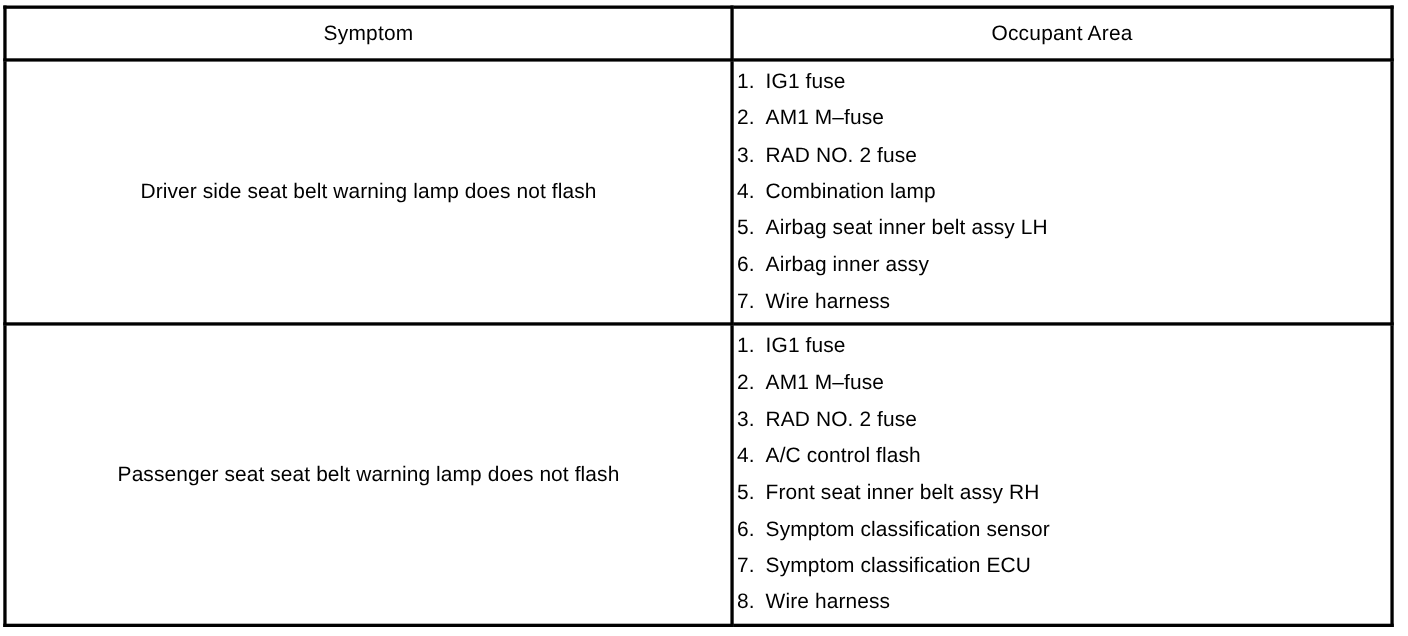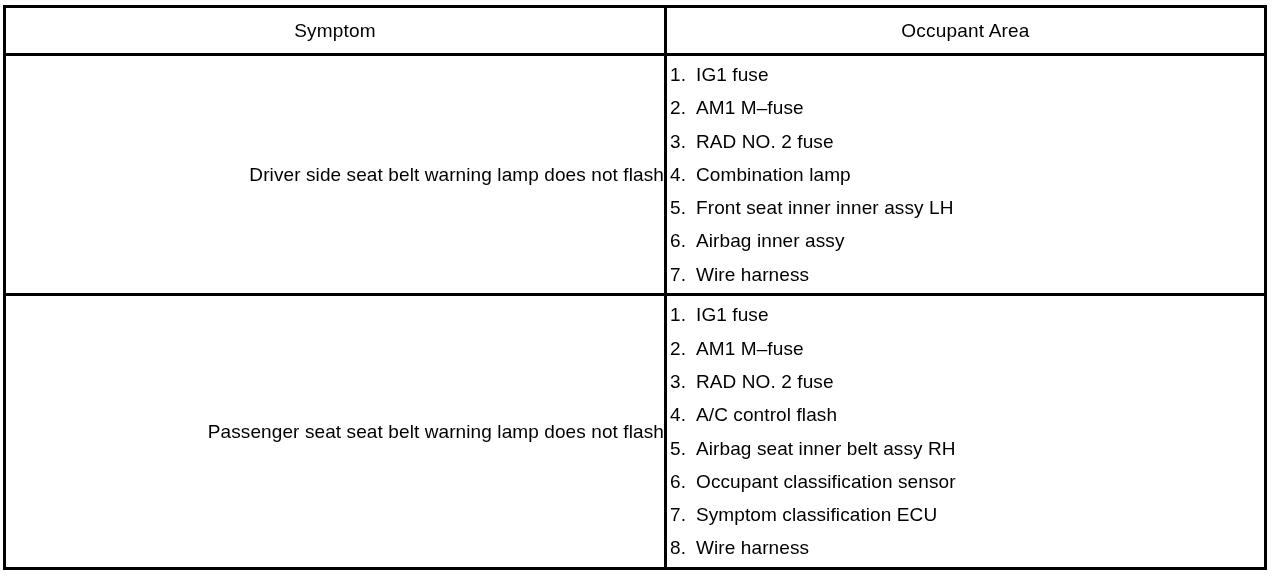--- a/index.html
+++ b/index.html
@@ -54,21 +54,21 @@
     letter-spacing: 0.2px;
   }
   .head-label {
     display: block;
     line-height: 1;
   }
 
   
   .symptom-cell {
     padding: 0 10px 0 13px;
-    text-align: right;
+    text-align: center;
     vertical-align: middle;
   }
   .symptom-text {
     display: block;
     font-size: 19px;
     line-height: 1.25;
     letter-spacing: 0.1px;
   }
 
   
@@ -136,21 +136,21 @@
             <li class="suspect-item">
               <span class="item-num">2.</span><span class="item-text">AM1 M–fuse</span>
             </li>
             <li class="suspect-item">
               <span class="item-num">3.</span><span class="item-text">RAD NO. 2 fuse</span>
             </li>
             <li class="suspect-item">
               <span class="item-num">4.</span><span class="item-text">Combination lamp</span>
             </li>
             <li class="suspect-item">
-              <span class="item-num">5.</span><span class="item-text">Front seat inner inner assy LH</span>
+              <span class="item-num">5.</span><span class="item-text">Airbag seat inner belt assy LH</span>
             </li>
             <li class="suspect-item">
               <span class="item-num">6.</span><span class="item-text">Airbag inner assy</span>
             </li>
             <li class="suspect-item">
               <span class="item-num">7.</span><span class="item-text">Wire harness</span>
             </li>
           </ul>
         </td>
       </tr>
@@ -167,24 +167,24 @@
             <li class="suspect-item">
               <span class="item-num">2.</span><span class="item-text">AM1 M–fuse</span>
             </li>
             <li class="suspect-item">
               <span class="item-num">3.</span><span class="item-text">RAD NO. 2 fuse</span>
             </li>
             <li class="suspect-item">
               <span class="item-num">4.</span><span class="item-text">A/C control flash</span>
             </li>
             <li class="suspect-item">
-              <span class="item-num">5.</span><span class="item-text">Airbag seat inner belt assy RH</span>
+              <span class="item-num">5.</span><span class="item-text">Front seat inner belt assy RH</span>
             </li>
             <li class="suspect-item">
-              <span class="item-num">6.</span><span class="item-text">Occupant classification sensor</span>
+              <span class="item-num">6.</span><span class="item-text">Symptom classification sensor</span>
             </li>
             <li class="suspect-item">
               <span class="item-num">7.</span><span class="item-text">Symptom classification ECU</span>
             </li>
             <li class="suspect-item">
               <span class="item-num">8.</span><span class="item-text">Wire harness</span>
             </li>
           </ul>
         </td>
       </tr>

